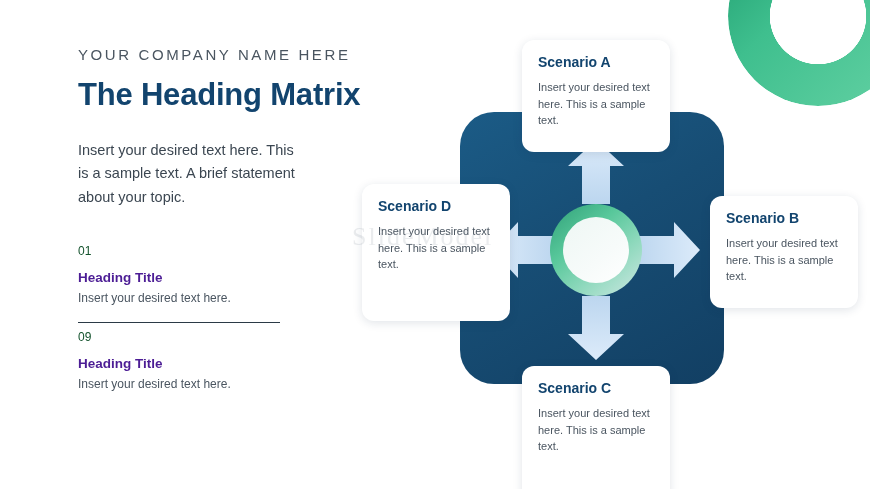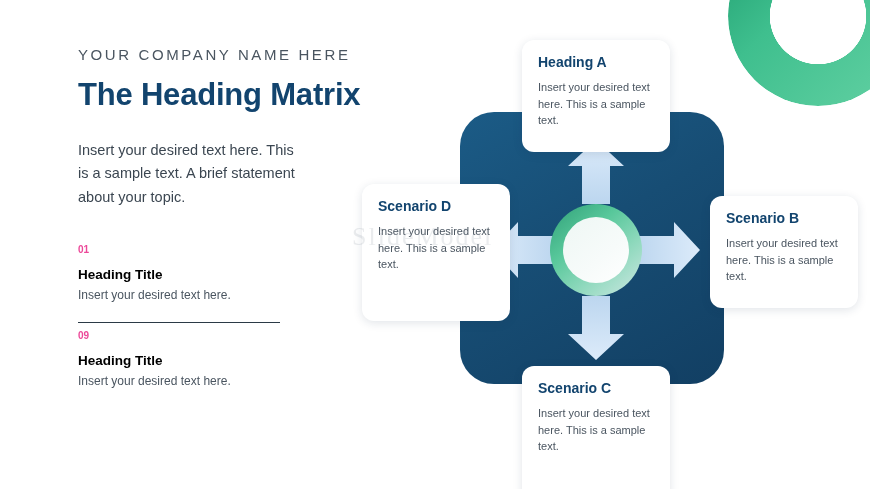--- a/index.html
+++ b/index.html
@@ -62,29 +62,29 @@
   }
 
   .numblock {
     position: absolute;
     left: 78px;
     width: 205px;
   }
   .numblock.n1 { top: 244px; }
   .numblock.n2 { top: 330px; }
   .num {
-    font-size: 10px;
-    color: #ec4899;
+    font-size: 12px;
+    color: #14532d;
     margin: 0 0 12px 0;
-    font-weight: 700;
+    font-weight: 400;
   }
   .heading {
     font-size: 13.5px;
     font-weight: bold;
-    color: #000000;
+    color: #4c1d95;
     margin: 2px 0 6px 0;
   }
   .subtext {
     font-size: 12px;
     color: #4a5560;
     margin: 0;
   }
   .divider {
     position: absolute;
     left: 78px;
@@ -253,21 +253,21 @@
         </defs>
         <path d="M0 30 L26 2 L26 16 L64 16 L64 44 L26 44 L26 58 Z" fill="url(#gL)"></path>
       </svg>
     </div>
 
     <div class="center-circle">
       <div class="inner"></div>
     </div>
 
     <div class="card card-a">
-      <h4>Heading A</h4>
+      <h4>Scenario A</h4>
       <p>Insert your desired text here. This is a sample text.</p>
     </div>
 
     <div class="card card-b">
       <h4>Scenario B</h4>
       <p>Insert your desired text here. This is a sample text.</p>
     </div>
 
     <div class="card card-c">
       <h4>Scenario C</h4>

